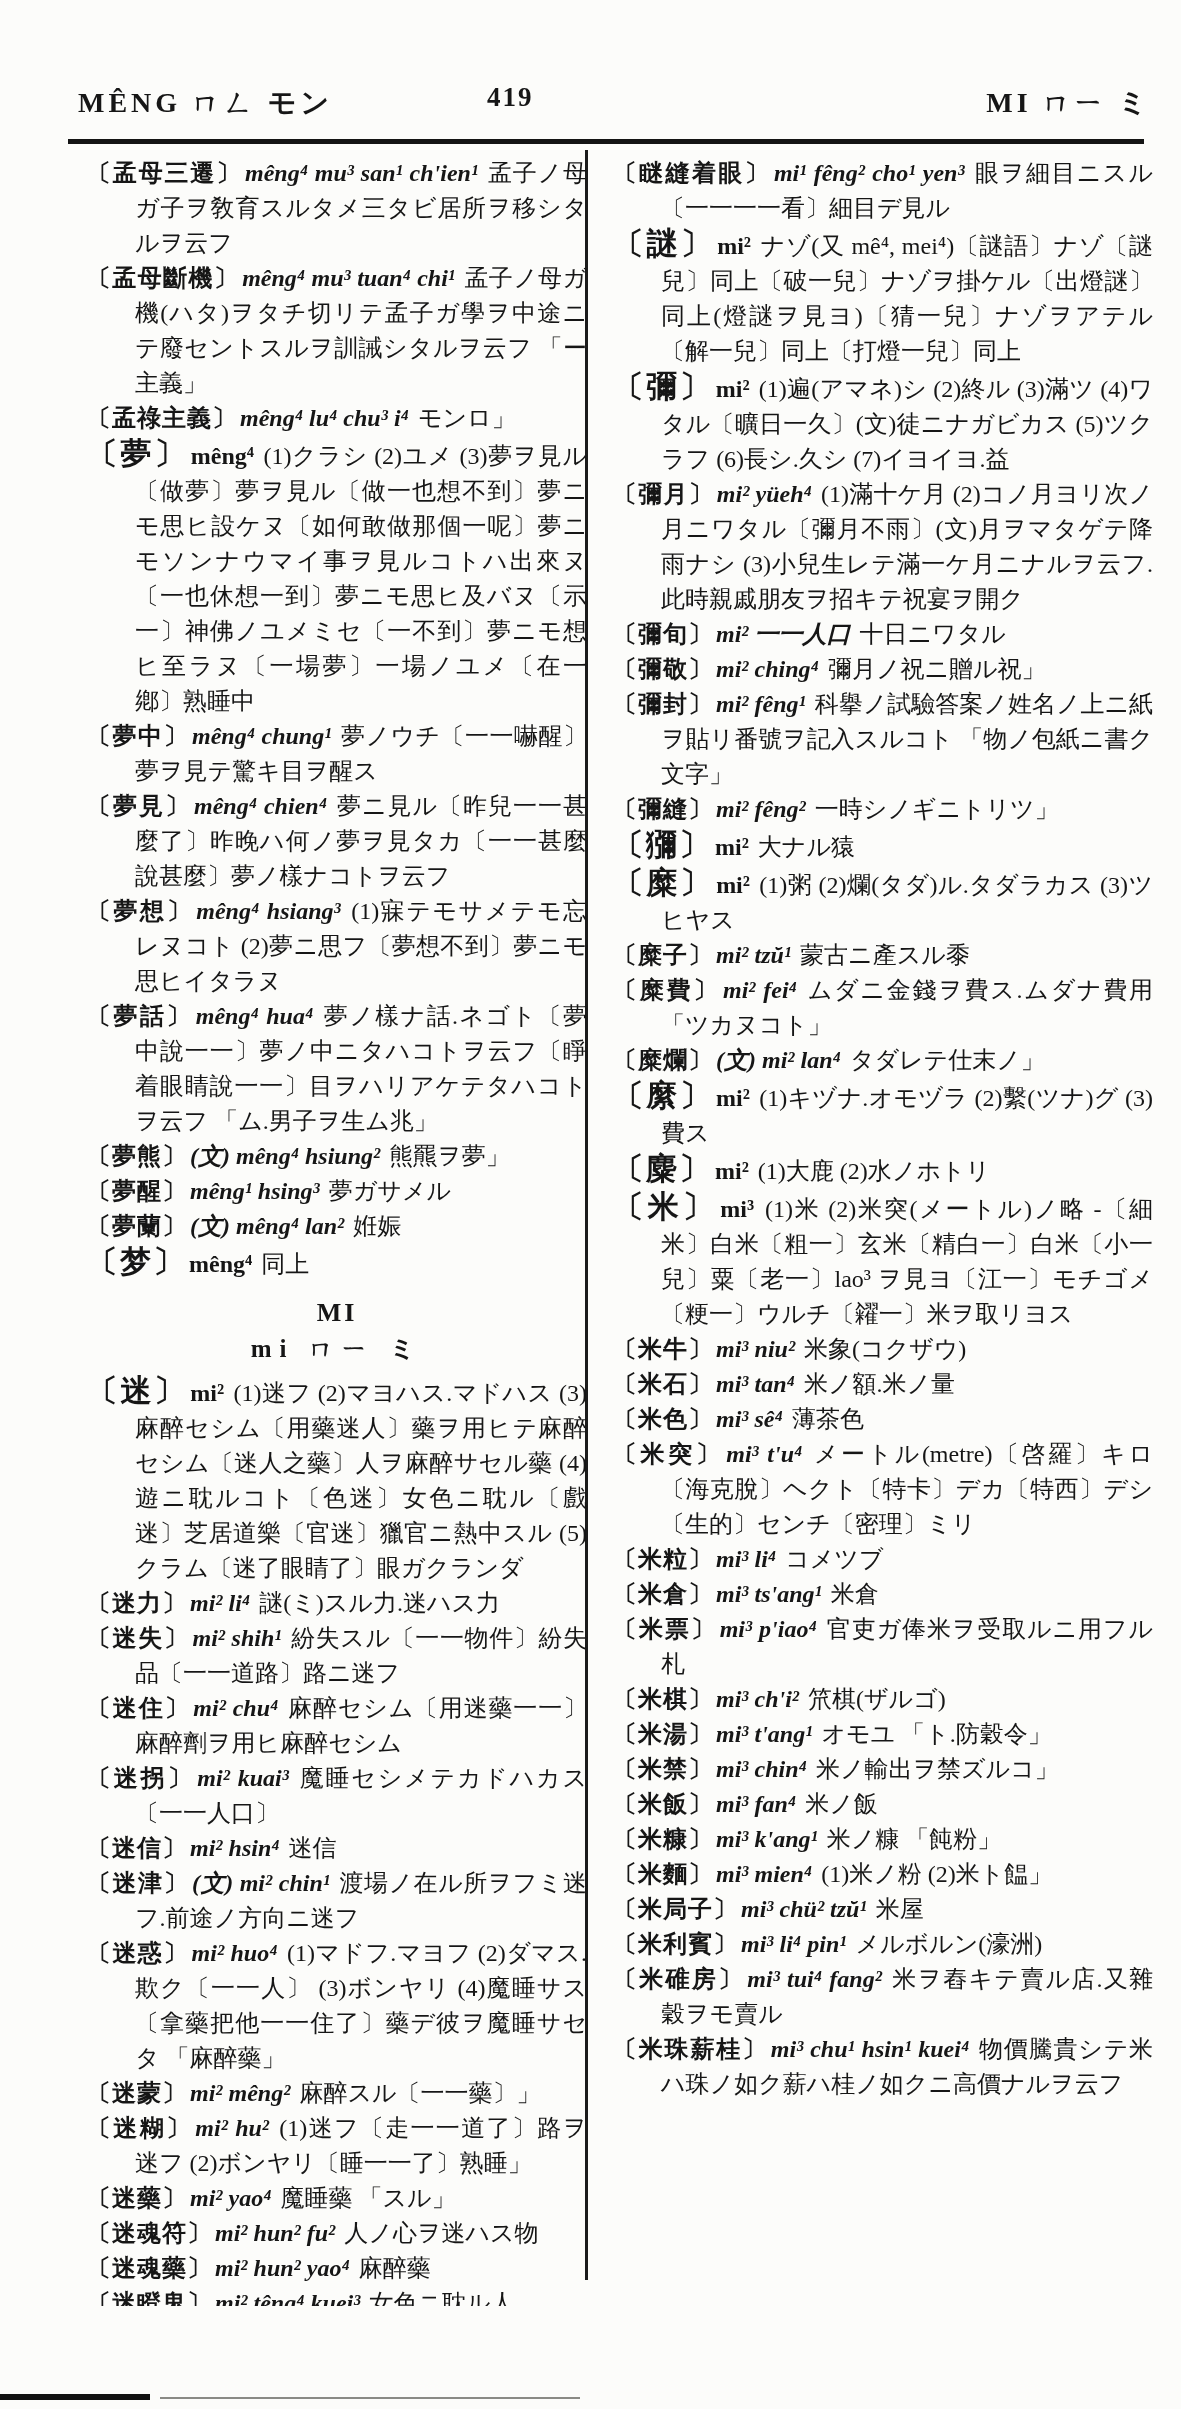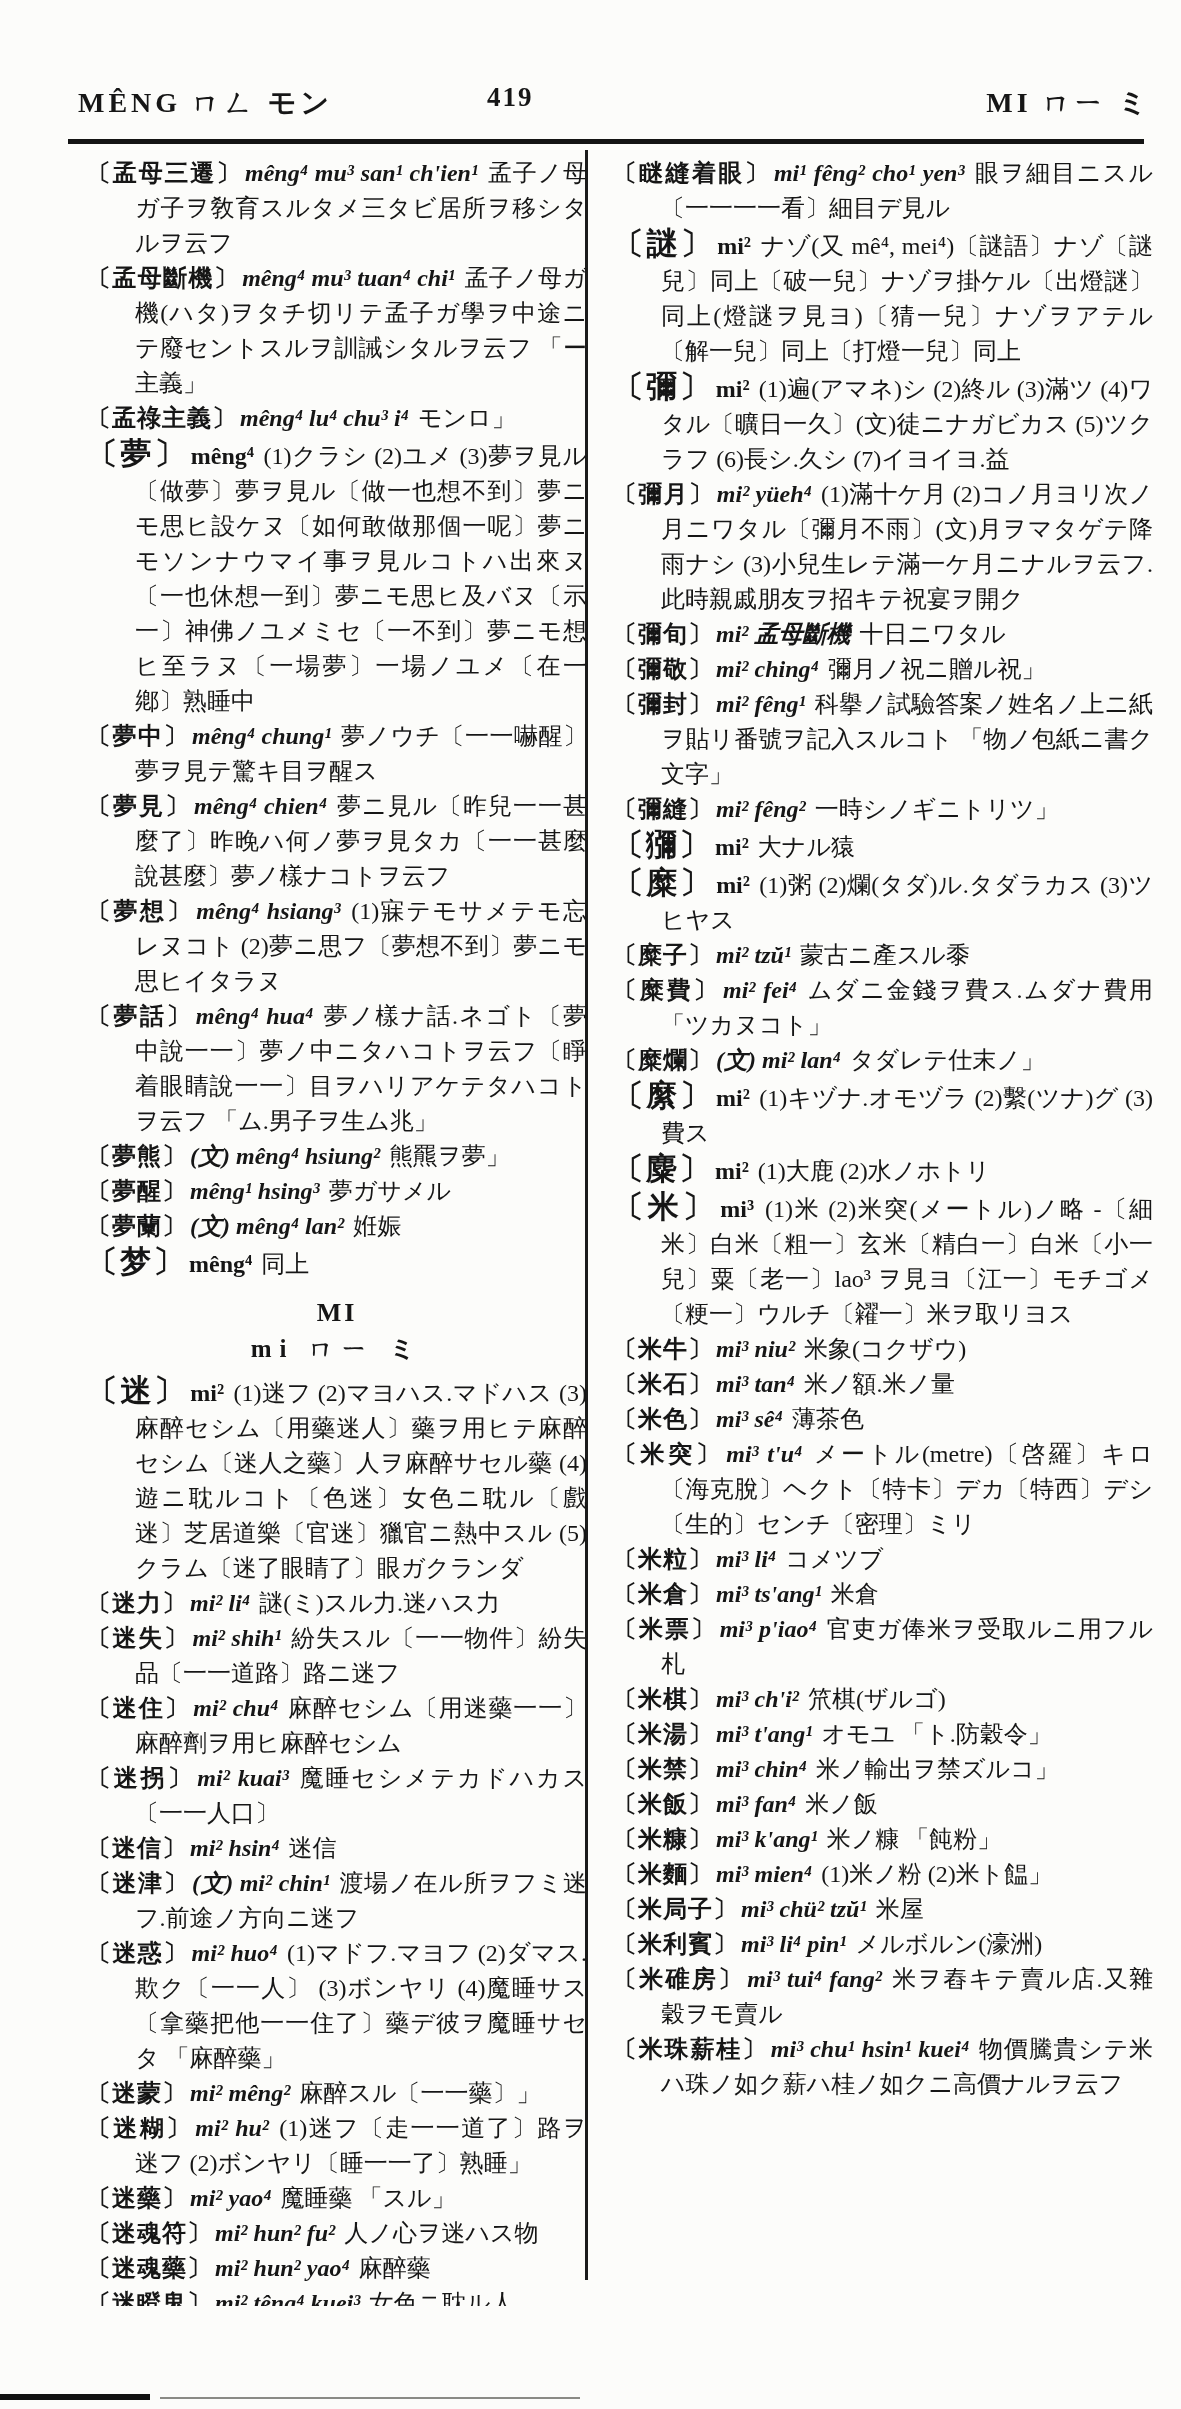--- a/index.html
+++ b/index.html
@@ -82,21 +82,21 @@
       <p class="entry"><span class="head">〔迷藥〕</span><span class="rom">mi² yao⁴</span><span class="def"> 魔睡藥 「スル」</span></p>
       <p class="entry"><span class="head">〔迷魂符〕</span><span class="rom">mi² hun² fu²</span><span class="def"> 人ノ心ヲ迷ハス物</span></p>
       <p class="entry"><span class="head">〔迷魂藥〕</span><span class="rom">mi² hun² yao⁴</span><span class="def"> 麻醉藥</span></p>
       <p class="entry"><span class="head">〔迷瞪鬼〕</span><span class="rom">mi² têng⁴ kuei³</span><span class="def"> 女色ニ耽ル人</span></p>
     </div>
   <div class="col col-right" id="col-right">
       <p class="entry"><span class="head">〔瞇縫着眼〕</span><span class="rom">mi¹ fêng² cho¹ yen³</span><span class="def"> 眼ヲ細目ニスル〔一一一一看〕細目デ見ル</span></p>
       <p class="entry big"><span class="head">〔謎〕</span><span class="rom">mi²</span><span class="def"> ナゾ(又 mê⁴, mei⁴)〔謎語〕ナゾ〔謎兒〕同上〔破一兒〕ナゾヲ掛ケル〔出燈謎〕同上(燈謎ヲ見ヨ)〔猜一兒〕ナゾヲアテル〔解一兒〕同上〔打燈一兒〕同上</span></p>
       <p class="entry big"><span class="head">〔彌〕</span><span class="rom">mi²</span><span class="def"> (1)遍(アマネ)シ (2)終ル (3)滿ツ (4)ワタル〔曠日一久〕(文)徒ニナガビカス (5)ツクラフ (6)長シ.久シ (7)イヨイヨ.益</span></p>
       <p class="entry"><span class="head">〔彌月〕</span><span class="rom">mi² yüeh⁴</span><span class="def"> (1)滿十ケ月 (2)コノ月ヨリ次ノ月ニワタル〔彌月不雨〕(文)月ヲマタゲテ降雨ナシ (3)小兒生レテ滿一ケ月ニナルヲ云フ. 此時親戚朋友ヲ招キテ祝宴ヲ開ク</span></p>
-      <p class="entry"><span class="head">〔彌旬〕</span><span class="rom">mi² 孟母斷機</span><span class="def"> 十日ニワタル</span></p>
+      <p class="entry"><span class="head">〔彌旬〕</span><span class="rom">mi² 一一人口</span><span class="def"> 十日ニワタル</span></p>
       <p class="entry"><span class="head">〔彌敬〕</span><span class="rom">mi² ching⁴</span><span class="def"> 彌月ノ祝ニ贈ル祝」</span></p>
       <p class="entry"><span class="head">〔彌封〕</span><span class="rom">mi² fêng¹</span><span class="def"> 科擧ノ試驗答案ノ姓名ノ上ニ紙ヲ貼リ番號ヲ記入スルコト 「物ノ包紙ニ書ク文字」</span></p>
       <p class="entry"><span class="head">〔彌縫〕</span><span class="rom">mi² fêng²</span><span class="def"> 一時シノギニトリツ」</span></p>
       <p class="entry big"><span class="head">〔獼〕</span><span class="rom">mi²</span><span class="def"> 大ナル猿</span></p>
       <p class="entry big"><span class="head">〔糜〕</span><span class="rom">mi²</span><span class="def"> (1)粥 (2)爛(タダ)ル.タダラカス (3)ツヒヤス</span></p>
       <p class="entry"><span class="head">〔糜子〕</span><span class="rom">mi² tzŭ¹</span><span class="def"> 蒙古ニ產スル黍</span></p>
       <p class="entry"><span class="head">〔糜費〕</span><span class="rom">mi² fei⁴</span><span class="def"> ムダニ金錢ヲ費ス.ムダナ費用 「ツカヌコト」</span></p>
       <p class="entry"><span class="head">〔糜爛〕</span><span class="rom">(文) mi² lan⁴</span><span class="def"> タダレテ仕末ノ」</span></p>
       <p class="entry big"><span class="head">〔縻〕</span><span class="rom">mi²</span><span class="def"> (1)キヅナ.オモヅラ (2)繫(ツナ)グ (3)費ス</span></p>
       <p class="entry big"><span class="head">〔麋〕</span><span class="rom">mi²</span><span class="def"> (1)大鹿 (2)水ノホトリ</span></p>

